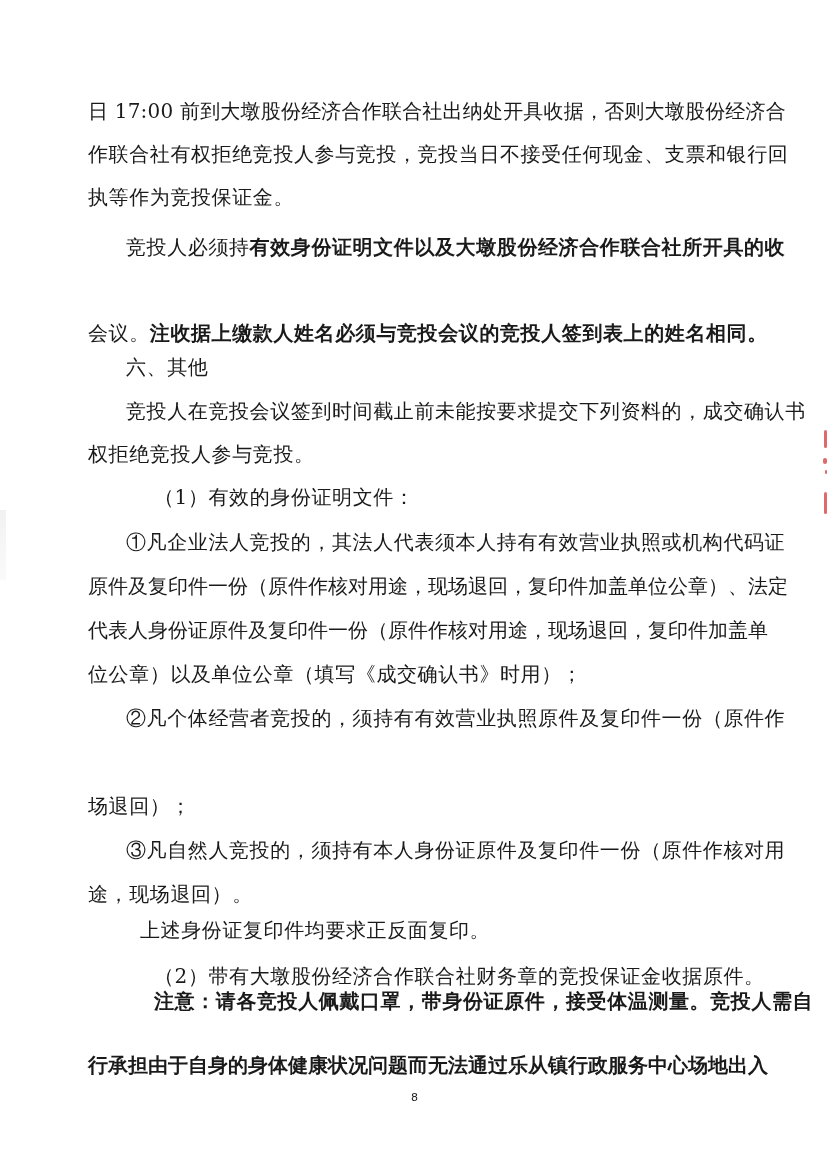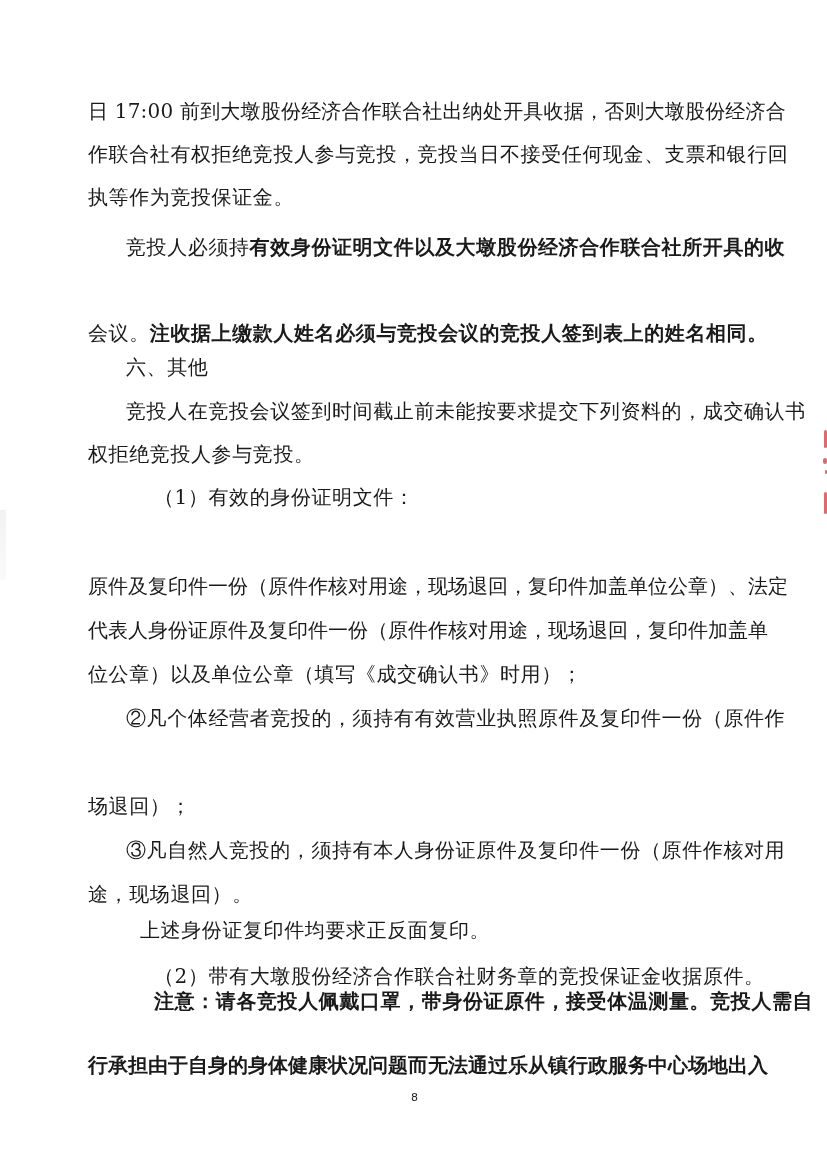--- a/index.html
+++ b/index.html
@@ -101,20 +101,23 @@
   </div>
 
   <div class="line" style="top:439px;">
     <span>权拒绝竞投人参与竞投。</span>
   </div>
 
   <div class="line indent1b" style="top:482px;">
     <span>（1）有效的身份证明文件：</span>
   </div>
 
+  <div class="line indent2" style="top:527px;">
+    <span>①凡企业法人竞投的，其法人代表须本人持有有效营业执照或机构代码证</span>
+  </div>
 
   <div class="line" style="top:571px; letter-spacing:0px;">
     <span>原件及复印件一份（原件作核对用途，现场退回，复印件加盖单位公章）、法定</span>
   </div>
 
   <div class="line" style="top:615px; letter-spacing:0px;">
     <span>代表人身份证原件及复印件一份（原件作核对用途，现场退回，复印件加盖单</span>
   </div>
 
   <div class="line" style="top:659px;">

